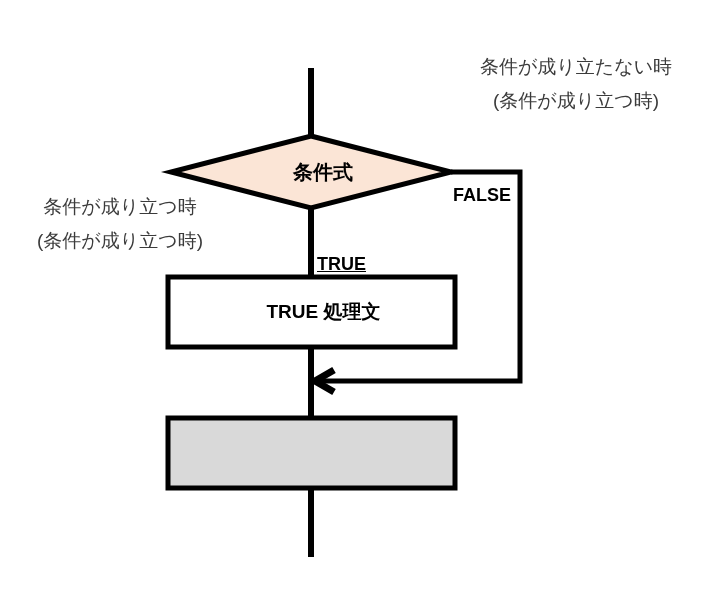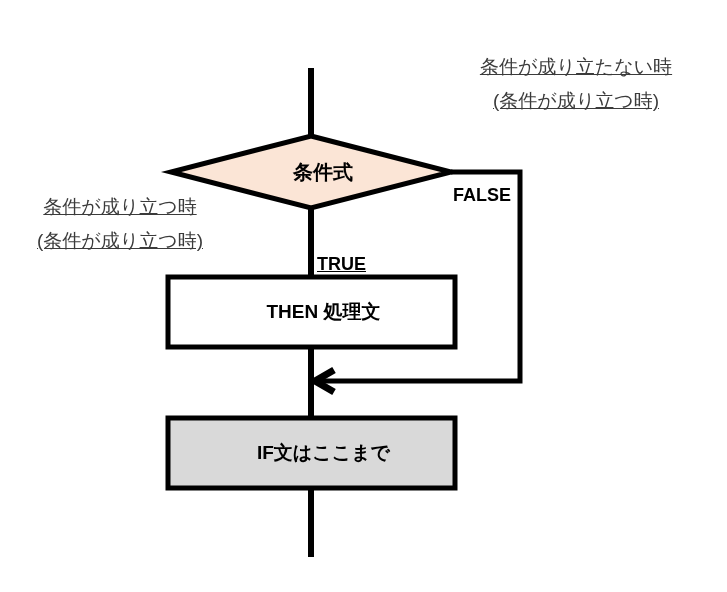--- a/index.html
+++ b/index.html
@@ -38,21 +38,20 @@
     font-size: 18px;
     line-height: 22px;
     margin-top: 42px;
   }
   .annotation {
     color: #3b3b3b;
     font-size: 19px;
     line-height: 34px;
     text-align: center;
     font-weight: normal;
-    text-decoration: underline;
   }
   .label-diamond { left: 241px; top: 158px; width: 140px; }
   .label-then    { left: 168px; top: 298px; width: 287px; font-size: 19px; }
   .label-end     { left: 168px; top: 439px; width: 287px; font-size: 19px; }
   .label-true    { left: 317px; top: 211px; text-decoration: underline; }
   .label-false   { left: 453px; top: 142px; }
   .annotation-false { left: 445px; top: 50px;  width: 262px; }
   .annotation-true  { left: 15px;  top: 190px; width: 210px; }
 </style>
 </head>
@@ -80,23 +79,22 @@
 
     <rect x="168" y="418" width="287" height="70" stroke="#000" stroke-width="5" fill="#D9D9D9"></rect>
   </svg>
 
   <div class="overlay shape-label label-diamond">条件式</div>
 
   <div class="overlay branch-label label-true">TRUE</div>
 
   <div class="overlay branch-label label-false">FALSE</div>
 
-  <div class="overlay shape-label label-then">THEN 処理文</div>
+  <div class="overlay shape-label label-then">TRUE 処理文</div>
 
-  <div class="overlay shape-label label-end">IF文はここまで</div>
 
   <div class="overlay annotation annotation-false">
     <div>条件が成り立たない時</div>
     <div>(条件が成り立つ時)</div>
   </div>
 
   <div class="overlay annotation annotation-true">
     <div>条件が成り立つ時</div>
     <div>(条件が成り立つ時)</div>
   </div>

